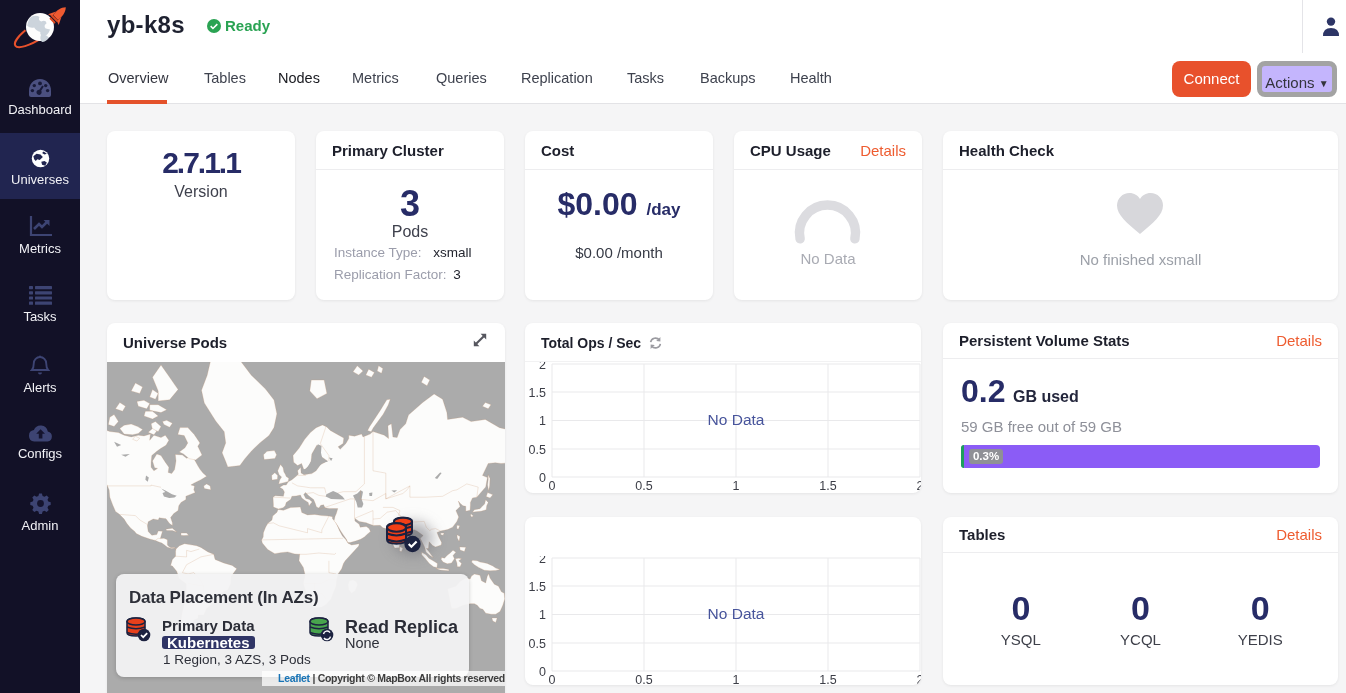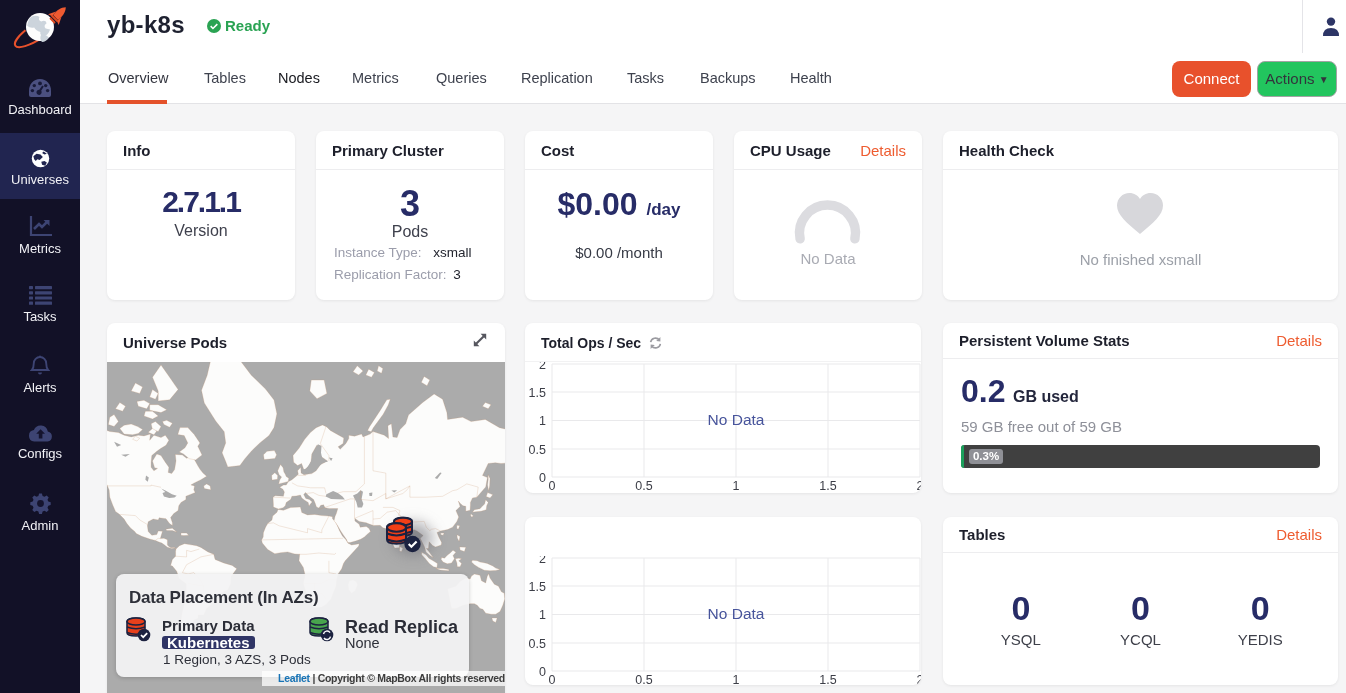--- a/index.html
+++ b/index.html
@@ -15,21 +15,21 @@
 
 #header { position:absolute; left:80px; top:0; width:1266px; height:104px; background:#ffffff; border-bottom:1px solid #e3e3e6; }
 #title { position:absolute; left:27px; font-size:24px; font-weight:bold; color:#1e2130; top:11px; letter-spacing:0.3px;}
 #ready { position:absolute; left:127px; top:17px; color:#2aa353; font-weight:bold; font-size:15px; }
 #ready svg { vertical-align:-2px; margin-right:4px;}
 #usep { position:absolute; left:1222px; top:0; width:1px; height:53px; background:#e4e4e8;}
 #usericon { position:absolute; left:1242px; top:17px;}
 .tab { position:absolute; top:70px; font-size:14.5px; color:#3e424e; }
 #tab-underline { position:absolute; left:27px; top:100px; width:60px; height:3.5px; background:#e4522b;}
 #btn-connect { position:absolute; left:1092px; top:61px; width:79px; height:36px; background:#e8512c; color:#fff; font-size:15px; border-radius:8px; text-align:center; line-height:36px;}
-#btn-actions { position:absolute; left:1177px; top:61px; width:80px; height:36px; background:#22c55e; border:1px solid #a3a3a3; color:#33343c; font-size:15px; border-radius:8px; text-align:center; line-height:34px;}
+#btn-actions { position:absolute; left:1177px; top:61px; width:80px; height:36px; background:#c4b5fd; border:5px solid #a3a3a3; color:#33343c; font-size:15px; border-radius:8px; text-align:center; line-height:34px;}
 
 
 .card { position:absolute; background:#fff; border-radius:8px; box-shadow:0 1px 3px rgba(0,0,0,0.07); overflow:hidden; }
 .card-h { height:39px; line-height:39px; padding:0 16px; font-size:15px; font-weight:bold; color:#1d1f2b; border-bottom:1px solid #ededef; position:relative;}
 .card-h .details { position:absolute; right:16px; top:0; color:#ee5c30; font-weight:normal; font-size:15px;}
 .bignum { font-weight:bold; color:#272c67; text-align:center; }
 </style>
 </head>
 <body>
 <div id="app">
@@ -141,21 +141,20 @@
   <span class="tab" style="left:441px;">Replication</span>
   <span class="tab" style="left:547px;">Tasks</span>
   <span class="tab" style="left:620px;">Backups</span>
   <span class="tab" style="left:710px;">Health</span>
   <div id="tab-underline"></div>
   <div id="btn-connect">Connect</div>
   <div id="btn-actions">Actions <span style="font-size:10px;vertical-align:1px;">▼</span></div>
 </div>
 
 <div class="card" style="left:107px; top:131px; width:188px; height:169px;">
-  <div class="card-h">Info</div>
   <div class="bignum" style="font-size:30px; margin-top:15px; letter-spacing:-2px;">2.7.1.1</div>
   <div style="text-align:center; font-size:16px; color:#3f414d; margin-top:3px;">Version</div>
 </div>
 
 <div class="card" style="left:316px; top:131px; width:188px; height:169px;">
   <div class="card-h">Primary Cluster</div>
   <div class="bignum" style="font-size:36px; margin-top:13px;">3</div>
   <div style="text-align:center; font-size:16px; color:#3f414d; margin-top:-2px;">Pods</div>
   <div style="font-size:13.5px; color:#9B9DAB; margin:4px 0 0 18px;">Instance Type: <span style="color:#23252f; margin-left:8px;">xsmall</span></div>
   <div style="font-size:13.5px; color:#9B9DAB; margin:7px 0 0 18px;">Replication Factor: <span style="color:#23252f; margin-left:3px;">3</span></div>
@@ -383,21 +382,21 @@
 </svg>
 </div>
 
 <div class="card" style="left:943px; top:323px; width:395px; height:170px;">
   <div class="card-h" style="height:36px; line-height:36px;">Persistent Volume Stats<span class="details" style="line-height:36px;">Details</span></div>
   <div style="margin:14px 0 0 18px;">
     <span style="font-size:32px; font-weight:bold; color:#272c67;">0.2</span>
     <span style="font-size:16px; font-weight:bold; color:#23263c; margin-left:3px;">GB used</span>
   </div>
   <div style="margin:8px 0 0 18px; font-size:15px; color:#8e9099;">59 GB free out of 59 GB</div>
-  <div style="position:absolute; left:18px; top:122px; width:359px; height:23px; background:#404040; border-radius:4px;">
+  <div style="position:absolute; left:18px; top:122px; width:359px; height:23px; background:#8b5cf6; border-radius:4px;">
     <div style="position:absolute; left:0; top:0; width:3px; height:23px; background:#1ca05c; border-radius:4px 0 0 4px;"></div>
     <div style="position:absolute; left:8px; top:4px; width:34px; height:15px; background:#8f9096; border-radius:3px; color:#fff; font-size:11.5px; font-weight:bold; text-align:center; line-height:15px;">0.3%</div>
   </div>
 </div>
 
 <div class="card" style="left:943px; top:517px; width:395px; height:168px;">
   <div class="card-h" style="height:36px; line-height:36px;">Tables<span class="details" style="line-height:36px;">Details</span></div>
   <div style="display:flex; padding:0 18px; margin-top:36px;">
     <div style="flex:1; text-align:center;">
           <div class="bignum" style="font-size:34px;">0</div>

